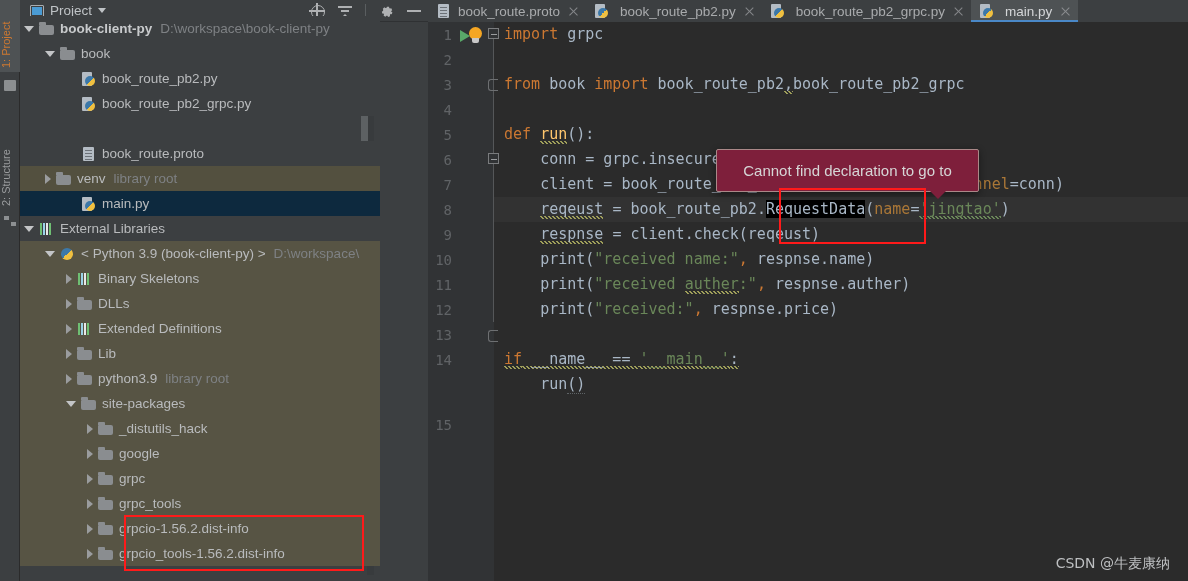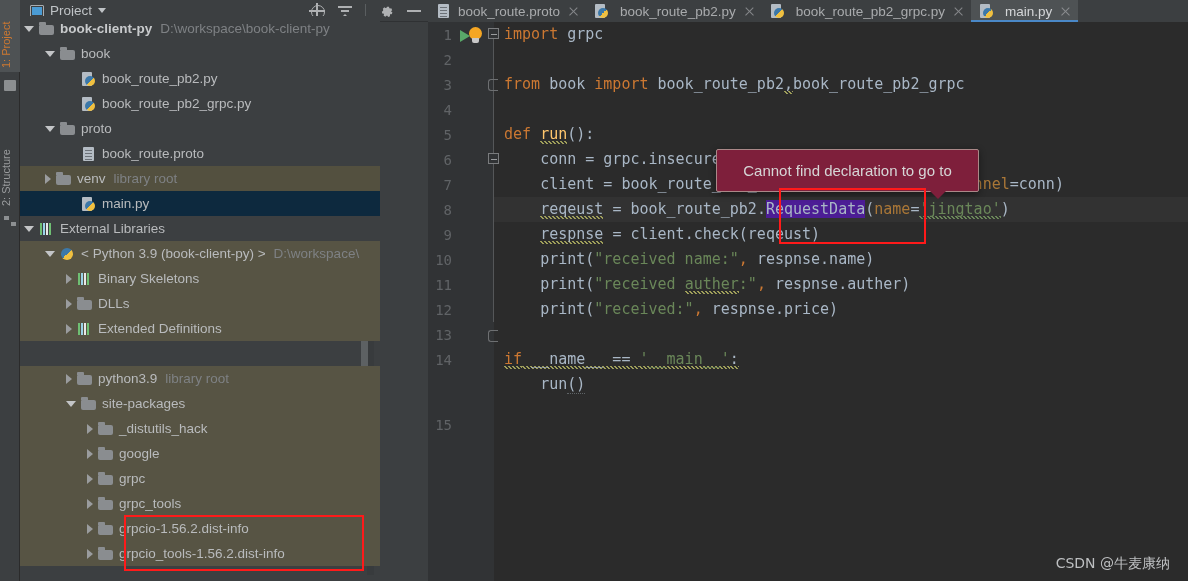--- a/index.html
+++ b/index.html
@@ -407,26 +407,20 @@
         <span class="tw none"></span>
         <span class="ic ic-py"></span>
         <span class="name">book_route_pb2.py</span>
       </div>
       <div class="row bg-dark" style="position: absolute; left: 0px; right: 0px; top: 75px;">
         <span style="display: inline-block; flex: 0 0 auto; width: 46px; height: 1px;"></span>
         <span class="tw none"></span>
         <span class="ic ic-py"></span>
         <span class="name">book_route_pb2_grpc.py</span>
       </div>
-      <div class="row bg-dark" style="position: absolute; left: 0px; right: 0px; top: 100px;">
-        <span style="display: inline-block; flex: 0 0 auto; width: 25px; height: 1px;"></span>
-        <span class="tw open"></span>
-        <span class="ic ic-folder"></span>
-        <span class="name">proto</span>
-      </div>
       <div class="row bg-dark" style="position: absolute; left: 0px; right: 0px; top: 125px;">
         <span style="display: inline-block; flex: 0 0 auto; width: 46px; height: 1px;"></span>
         <span class="tw none"></span>
         <span class="ic ic-doc"></span>
         <span class="name">book_route.proto</span>
       </div>
       <div class="row bg-olive" style="position: absolute; left: 0px; right: 0px; top: 150px;">
         <span style="display: inline-block; flex: 0 0 auto; width: 25px; height: 1px;"></span>
         <span class="tw closed"></span>
         <span class="ic ic-folder"></span>
@@ -462,20 +456,26 @@
         <span style="display: inline-block; flex: 0 0 auto; width: 46px; height: 1px;"></span>
         <span class="tw closed"></span>
         <span class="ic ic-folder"></span>
         <span class="name">DLLs</span>
       </div>
       <div class="row bg-olive2" style="position: absolute; left: 0px; right: 0px; top: 300px;">
         <span style="display: inline-block; flex: 0 0 auto; width: 46px; height: 1px;"></span>
         <span class="tw closed"></span>
         <span class="ic ic-lib"></span>
         <span class="name">Extended Definitions</span>
+      </div>
+      <div class="row bg-olive2" style="position: absolute; left: 0px; right: 0px; top: 325px;">
+        <span style="display: inline-block; flex: 0 0 auto; width: 46px; height: 1px;"></span>
+        <span class="tw closed"></span>
+        <span class="ic ic-folder"></span>
+        <span class="name">Lib</span>
       </div>
       <div class="row bg-olive2" style="position: absolute; left: 0px; right: 0px; top: 350px;">
         <span style="display: inline-block; flex: 0 0 auto; width: 46px; height: 1px;"></span>
         <span class="tw closed"></span>
         <span class="ic ic-folder"></span>
         <span class="name">python3.9</span>
         <span class="hint">library root</span>
       </div>
       <div class="row bg-olive2" style="position: absolute; left: 0px; right: 0px; top: 375px;">
         <span style="display: inline-block; flex: 0 0 auto; width: 46px; height: 1px;"></span>
@@ -588,21 +588,21 @@
       <div class="cl" style="top:0px"><span class="kw">import</span> <span class="id">grpc</span></div>
 
       <div class="cl" style="top:50px"><span class="kw">from</span> <span class="id">book</span> <span class="kw">import</span> <span class="id">book_route_pb2</span><span class="id sq">,</span><span class="id">book_route_pb2_grpc</span></div>
 
       <div class="cl" style="top:100px"><span class="kw">def</span> <span class="fn sq">run</span><span class="id">():</span></div>
 
       <div class="cl" style="top:125px">    <span class="id">conn</span> <span class="id">=</span> <span class="id">grpc</span><span class="id">.</span><span class="id">insecure_channel</span><span class="id">(</span><span class="str">'localhost:50058'</span><span class="id">)</span></div>
 
       <div class="cl" style="top:150px">    <span class="id">client</span> <span class="id">=</span> <span class="id">book_route_pb2_grpc</span><span class="id">.</span><span class="id">BookServiceStub</span><span class="id">(</span><span class="param">channel</span><span class="id">=conn)</span></div>
 
-      <div class="cl" style="top:175px">    <span class="id sq">reqeust</span> <span class="id">=</span> <span class="id">book_route_pb2</span><span class="id">.</span><span class="id" style="background:#4c1d95">RequestData</span><span class="id">(</span><span class="param">name</span><span class="id">=</span><span class="str sq-g">'jingtao'</span><span class="id">)</span></div>
+      <div class="cl" style="top:175px">    <span class="id sq">reqeust</span> <span class="id">=</span> <span class="id">book_route_pb2</span><span class="id">.</span><span class="id" style="background:#000000">RequestData</span><span class="id">(</span><span class="param">name</span><span class="id">=</span><span class="str sq-g">'jingtao'</span><span class="id">)</span></div>
 
       <div class="cl" style="top:200px">    <span class="id sq">respnse</span> <span class="id">=</span> <span class="id">client</span><span class="id">.</span><span class="id">check</span><span class="id">(</span><span class="id">reqeust</span><span class="id">)</span></div>
 
       <div class="cl" style="top:225px">    <span class="id">print</span><span class="id">(</span><span class="str">"received name:"</span><span class="kw">,</span> <span class="id">respnse</span><span class="id">.name)</span></div>
 
       <div class="cl" style="top:250px">    <span class="id">print</span><span class="id">(</span><span class="str">"received </span><span class="str sq">auther</span><span class="str">:"</span><span class="kw">,</span> <span class="id">respnse</span><span class="id">.auther)</span></div>
 
       <div class="cl" style="top:275px">    <span class="id">print</span><span class="id">(</span><span class="str">"received:"</span><span class="kw">,</span> <span class="id">respnse</span><span class="id">.price)</span></div>
 
       <div class="cl" style="top:325px"><span class="kw sq">if</span><span class="id sq"> __name__ == </span><span class="str sq">'__main__'</span><span class="id sq">:</span></div>

